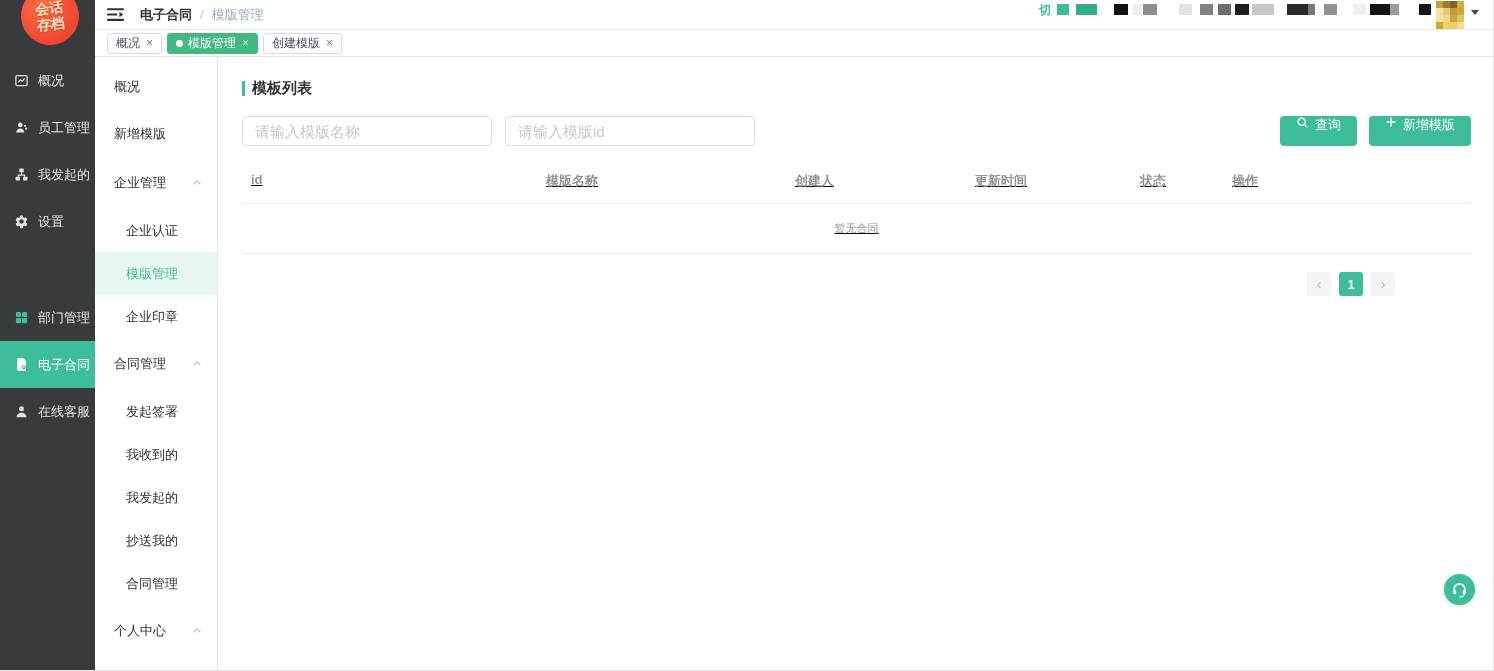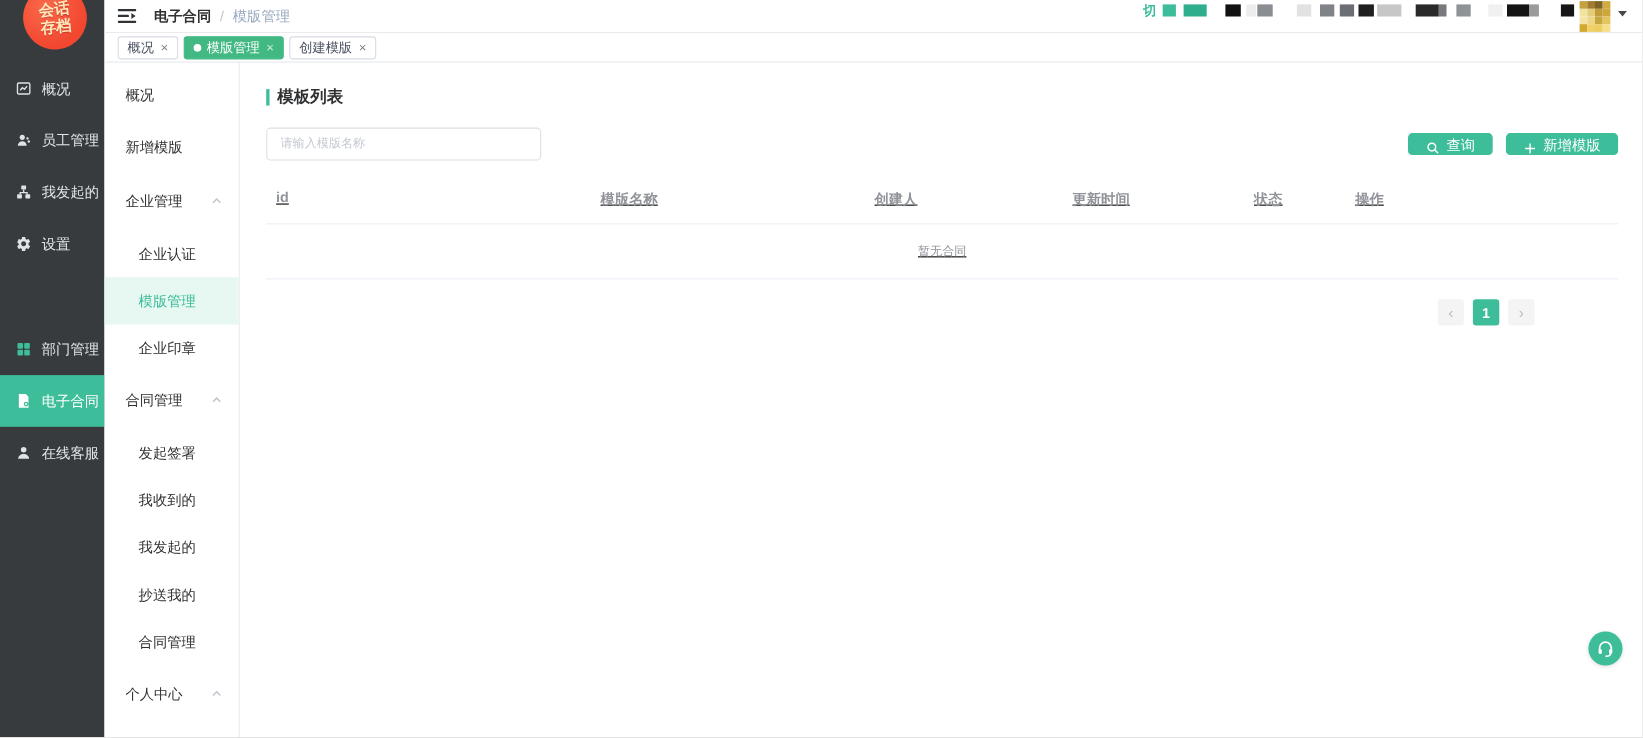--- a/index.html
+++ b/index.html
@@ -51,24 +51,24 @@
   .s-item.group { height:52px; padding-left:19px; padding-right:15px; justify-content:space-between; }
   .s-item.sub { height:43px; padding-left:31px; }
   .s-item.active { background:#e7f7f1; color:#3dbd9a; }
   .chev { display:flex; }
   
   .content { flex:1; padding:22px 22px 0 24px; min-width:0; background:#fff; }
   .section-title { display:flex; align-items:center; gap:7px; }
   .title-bar { width:3px; height:15px; background:#3dbd9a; }
   .title-txt { font-size:15px; font-weight:bold; color:#303133; }
   .filters { display:flex; margin-top:18px; align-items:center; }
-  .inp { width:250px; height:30px; border:1px solid #dcdfe6; border-radius:4px; padding:0 12px; font-size:11px; color:#606266; margin-right:13px; outline:none; font-family:inherit; }
+  .inp { width:250px; height:30px; border:1px solid #dcdfe6; border-radius:4px; padding:0 12px; font-size:15px; color:#606266; margin-right:13px; outline:none; font-family:inherit; }
   .inp::placeholder { color:#c4c9d1; }
   .btns { margin-left:auto; display:flex; gap:12px; }
-  .btn { height:20px; border:none; border-radius:4px; background:#3dbd9a; color:#fff; font-size:13px; display:flex; align-items:flex-end; gap:6px; padding:0 16px; cursor:pointer; font-family:inherit; }
+  .btn { height:30px; border:none; border-radius:4px; background:#3dbd9a; color:#fff; font-size:13px; display:flex; align-items:flex-start; gap:6px; padding:0 16px; cursor:pointer; font-family:inherit; }
   .table { margin-top:26px;text-decoration:underline; }
   .thead { display:grid; grid-template-columns:295px 249px 180px 165px 92px 1fr; padding:0 0 13px 9px; border-bottom:1px solid #ebeef5; }
   .th { font-size:13px; color:#909399; font-weight:bold; }
   .empty-row { height:50px; display:flex; align-items:center; justify-content:center; color:#909399; font-size:11px; border-bottom:1px solid #ebeef5; }
   .pager { display:flex; justify-content:flex-end; gap:8px; margin-top:18px; align-items:center; padding-right:76px; }
   .pg { width:24px; height:24px; border-radius:3px; background:#f4f4f5; color:#b8bcc2; display:flex; align-items:center; justify-content:center; font-size:14px; cursor:pointer; }
   .pg.cur { background:#3dbd9a; color:#fff; font-size:13px; font-weight:bold; }
   .fab { position:absolute; right:18px; bottom:65px; width:31px; height:31px; border-radius:50%; background:#3dbd9a; display:flex; align-items:center; justify-content:center; cursor:pointer; box-shadow:0 1px 4px rgba(0,0,0,.15); }
 </style>
 </head>
@@ -304,20 +304,21 @@
         </aside>
 
       <section class="content">
         <div class="section-title">
           <span class="title-bar"></span>
           <span class="title-txt">模板列表</span>
         </div>
 
         <div class="filters">
           <input class="inp" type="text" placeholder="请输入模版名称" style="">
+          <input class="inp" type="text" placeholder="请输入模版id" style="">
           <div class="btns">
             <button class="btn">
               <span style="display:flex">
                 <svg width="13" height="13" viewBox="0 0 24 24" fill="none" stroke="#fff" stroke-width="2.4">
                     <circle cx="10.5" cy="10.5" r="6.5"></circle>
                     <path d="M15.6 15.6L21 21"></path>
                   </svg>
               </span>
               <span>查询</span>
             </button>

